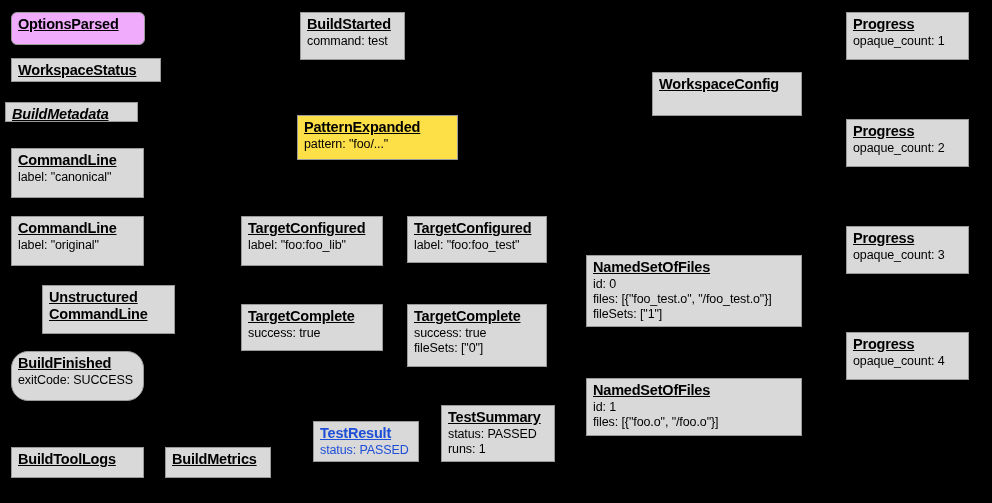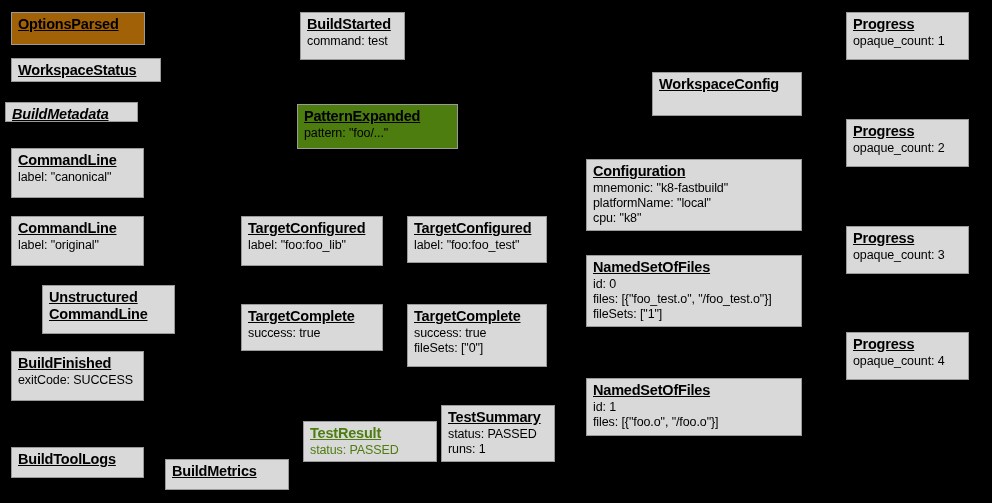--- a/index.html
+++ b/index.html
@@ -39,57 +39,51 @@
     white-space: pre-line;
     letter-spacing: -0.1px;
     margin-top: 1px;
   }
   .node-attrs:empty { display: none; }
 </style>
 </head>
 <body style="background: rgb(0, 0, 0);">
 
 <div id="canvas">
-    <div class="node" style="left: 11px; top: 12px; width: 134px; height: 33px; background: #a16207; border-color: rgb(154, 154, 154); color: rgb(0, 0, 0);">
+    <div class="node" style="left: 11px; top: 12px; width: 134px; height: 33px; background: #f0abfc; border-color: rgb(154, 154, 154); color: rgb(0, 0, 0); border-radius: 6px;">
       <div class="node-title">OptionsParsed</div>
     </div>
     <div class="node" style="left: 300px; top: 12px; width: 105px; height: 48px; background: rgb(217, 217, 217); border-color: rgb(154, 154, 154); color: rgb(0, 0, 0);">
       <div class="node-title">BuildStarted</div>
       <div class="node-attrs">command: test</div>
     </div>
     <div class="node" style="left: 846px; top: 12px; width: 123px; height: 48px; background: rgb(217, 217, 217); border-color: rgb(154, 154, 154); color: rgb(0, 0, 0);">
       <div class="node-title">Progress</div>
       <div class="node-attrs">opaque_count: 1</div>
     </div>
     <div class="node" style="left: 11px; top: 58px; width: 150px; height: 24px; background: rgb(217, 217, 217); border-color: rgb(154, 154, 154); color: rgb(0, 0, 0);">
       <div class="node-title">WorkspaceStatus</div>
     </div>
     <div class="node" style="left: 652px; top: 72px; width: 150px; height: 44px; background: rgb(217, 217, 217); border-color: rgb(154, 154, 154); color: rgb(0, 0, 0);">
       <div class="node-title">WorkspaceConfig</div>
     </div>
     <div class="node" style="left: 5px; top: 102px; width: 133px; height: 20px; background: rgb(217, 217, 217); border-color: rgb(154, 154, 154); color: rgb(0, 0, 0); font-style: italic;">
       <div class="node-title">BuildMetadata</div>
     </div>
-    <div class="node" style="left: 297px; top: 104px; width: 161px; height: 45px; background: #4d7c0f; border-color: rgb(154, 154, 154); color: rgb(0, 0, 0);">
+    <div class="node" style="left: 297px; top: 115px; width: 161px; height: 45px; background: #fde047; border-color: rgb(154, 154, 154); color: rgb(0, 0, 0);">
       <div class="node-title">PatternExpanded</div>
       <div class="node-attrs">pattern: "foo/..."</div>
     </div>
     <div class="node" style="left: 846px; top: 119px; width: 123px; height: 48px; background: rgb(217, 217, 217); border-color: rgb(154, 154, 154); color: rgb(0, 0, 0);">
       <div class="node-title">Progress</div>
       <div class="node-attrs">opaque_count: 2</div>
     </div>
     <div class="node" style="left: 11px; top: 148px; width: 133px; height: 50px; background: rgb(217, 217, 217); border-color: rgb(154, 154, 154); color: rgb(0, 0, 0);">
       <div class="node-title">CommandLine</div>
       <div class="node-attrs">label: "canonical"</div>
-    </div>
-    <div class="node" style="left: 586px; top: 159px; width: 216px; height: 72px; background: rgb(217, 217, 217); border-color: rgb(154, 154, 154); color: rgb(0, 0, 0);">
-      <div class="node-title">Configuration</div>
-      <div class="node-attrs">mnemonic: "k8-fastbuild"
-platformName: "local"
-cpu: "k8"</div>
     </div>
     <div class="node" style="left: 241px; top: 216px; width: 142px; height: 50px; background: rgb(217, 217, 217); border-color: rgb(154, 154, 154); color: rgb(0, 0, 0);">
       <div class="node-title">TargetConfigured</div>
       <div class="node-attrs">label: "foo:foo_lib"</div>
     </div>
     <div class="node" style="left: 407px; top: 216px; width: 140px; height: 47px; background: rgb(217, 217, 217); border-color: rgb(154, 154, 154); color: rgb(0, 0, 0);">
       <div class="node-title">TargetConfigured</div>
       <div class="node-attrs">label: "foo:foo_test"</div>
     </div>
     <div class="node" style="left: 11px; top: 216px; width: 133px; height: 50px; background: rgb(217, 217, 217); border-color: rgb(154, 154, 154); color: rgb(0, 0, 0);">
@@ -116,37 +110,37 @@
     </div>
     <div class="node" style="left: 407px; top: 304px; width: 140px; height: 63px; background: rgb(217, 217, 217); border-color: rgb(154, 154, 154); color: rgb(0, 0, 0);">
       <div class="node-title">TargetComplete</div>
       <div class="node-attrs">success: true
 fileSets: ["0"]</div>
     </div>
     <div class="node" style="left: 846px; top: 332px; width: 123px; height: 48px; background: rgb(217, 217, 217); border-color: rgb(154, 154, 154); color: rgb(0, 0, 0);">
       <div class="node-title">Progress</div>
       <div class="node-attrs">opaque_count: 4</div>
     </div>
-    <div class="node" style="left: 11px; top: 351px; width: 133px; height: 50px; background: rgb(217, 217, 217); border-color: rgb(154, 154, 154); color: rgb(0, 0, 0);">
+    <div class="node" style="left: 11px; top: 351px; width: 133px; height: 50px; background: rgb(217, 217, 217); border-color: rgb(154, 154, 154); color: rgb(0, 0, 0); border-radius: 17px;">
       <div class="node-title">BuildFinished</div>
       <div class="node-attrs">exitCode: SUCCESS</div>
     </div>
     <div class="node" style="left: 586px; top: 378px; width: 216px; height: 58px; background: rgb(217, 217, 217); border-color: rgb(154, 154, 154); color: rgb(0, 0, 0);">
       <div class="node-title">NamedSetOfFiles</div>
       <div class="node-attrs">id: 1
 files: [{"foo.o", "/foo.o"}]</div>
     </div>
     <div class="node" style="left: 441px; top: 405px; width: 114px; height: 57px; background: rgb(217, 217, 217); border-color: rgb(154, 154, 154); color: rgb(0, 0, 0);">
       <div class="node-title">TestSummary</div>
       <div class="node-attrs">status: PASSED
 runs: 1</div>
     </div>
-    <div class="node" style="left: 303px; top: 421px; width: 134px; height: 41px; background: rgb(217, 217, 217); border-color: rgb(154, 154, 154); color: #4d7c0f;">
+    <div class="node" style="left: 313px; top: 421px; width: 106px; height: 41px; background: rgb(217, 217, 217); border-color: rgb(154, 154, 154); color: #1d4ed8;">
       <div class="node-title">TestResult</div>
       <div class="node-attrs">status: PASSED</div>
     </div>
     <div class="node" style="left: 11px; top: 447px; width: 133px; height: 31px; background: rgb(217, 217, 217); border-color: rgb(154, 154, 154); color: rgb(0, 0, 0);">
       <div class="node-title">BuildToolLogs</div>
     </div>
-    <div class="node" style="left: 165px; top: 447px; width: 124px; height: 31px; background: rgb(217, 217, 217); border-color: rgb(154, 154, 154); color: rgb(0, 0, 0); margin-top: 12px;">
+    <div class="node" style="left: 165px; top: 447px; width: 106px; height: 31px; background: rgb(217, 217, 217); border-color: rgb(154, 154, 154); color: rgb(0, 0, 0);">
       <div class="node-title">BuildMetrics</div>
     </div>
   </div>
 
 </body></html>

